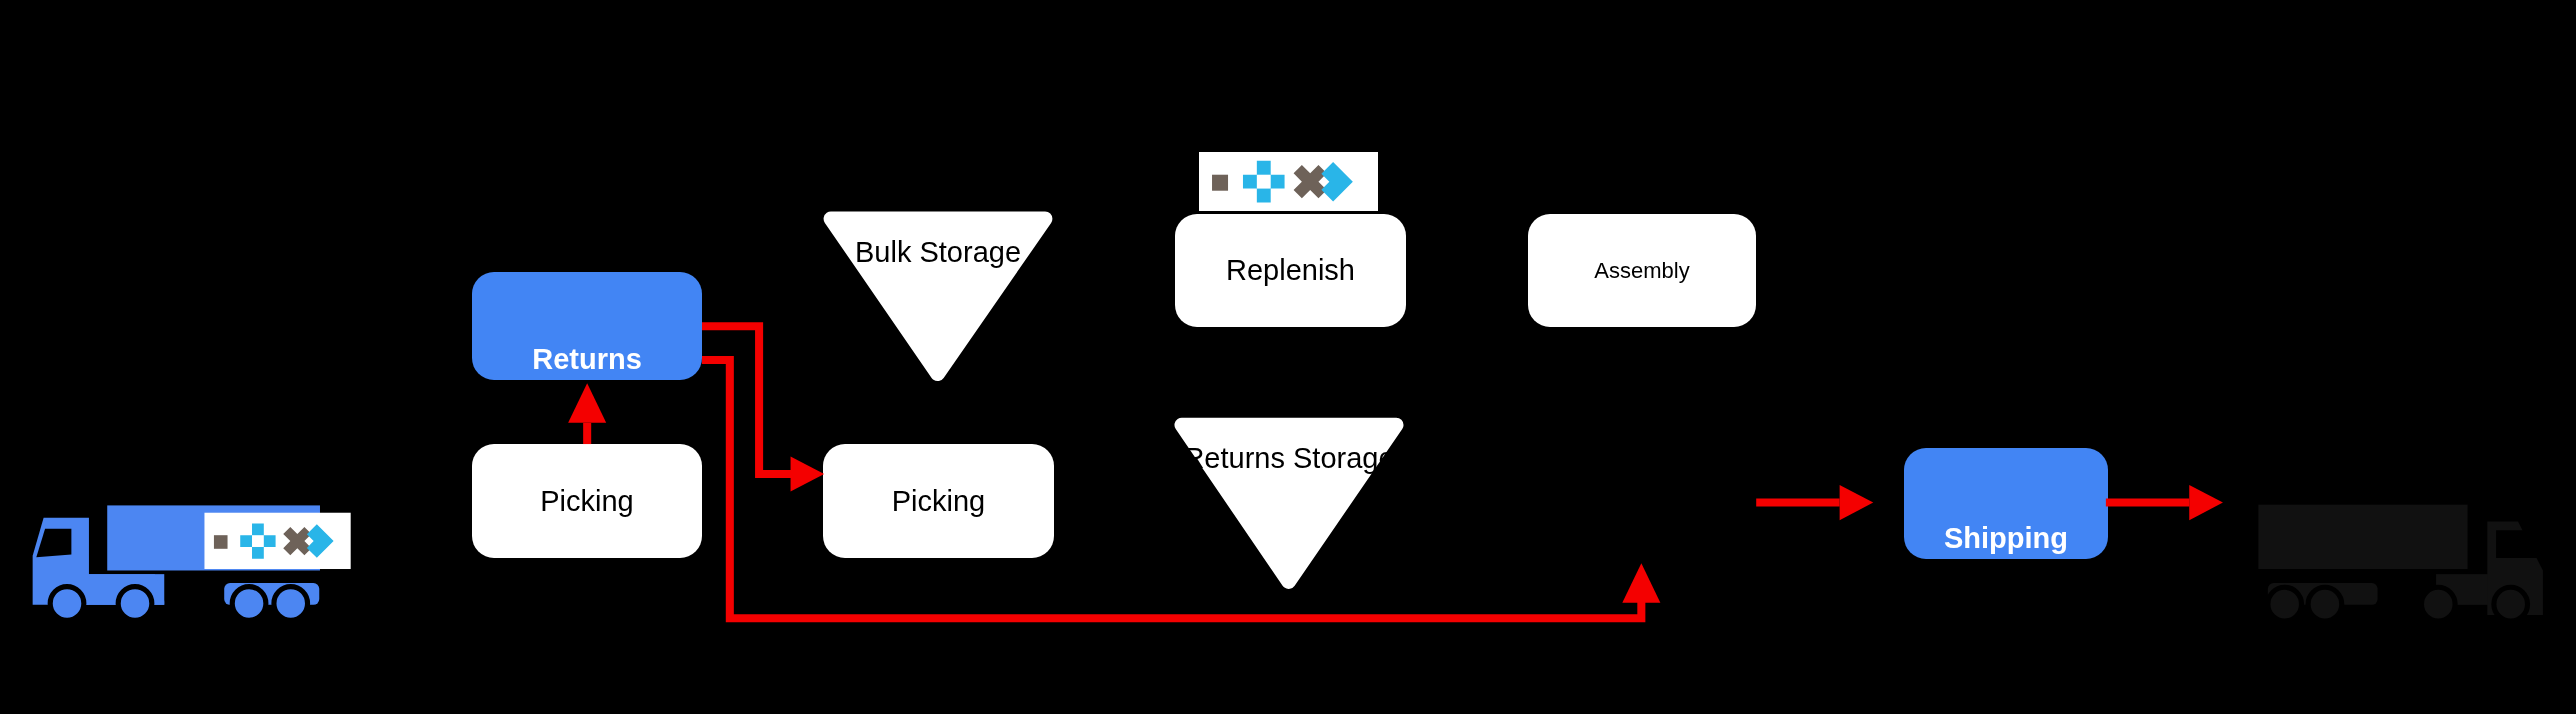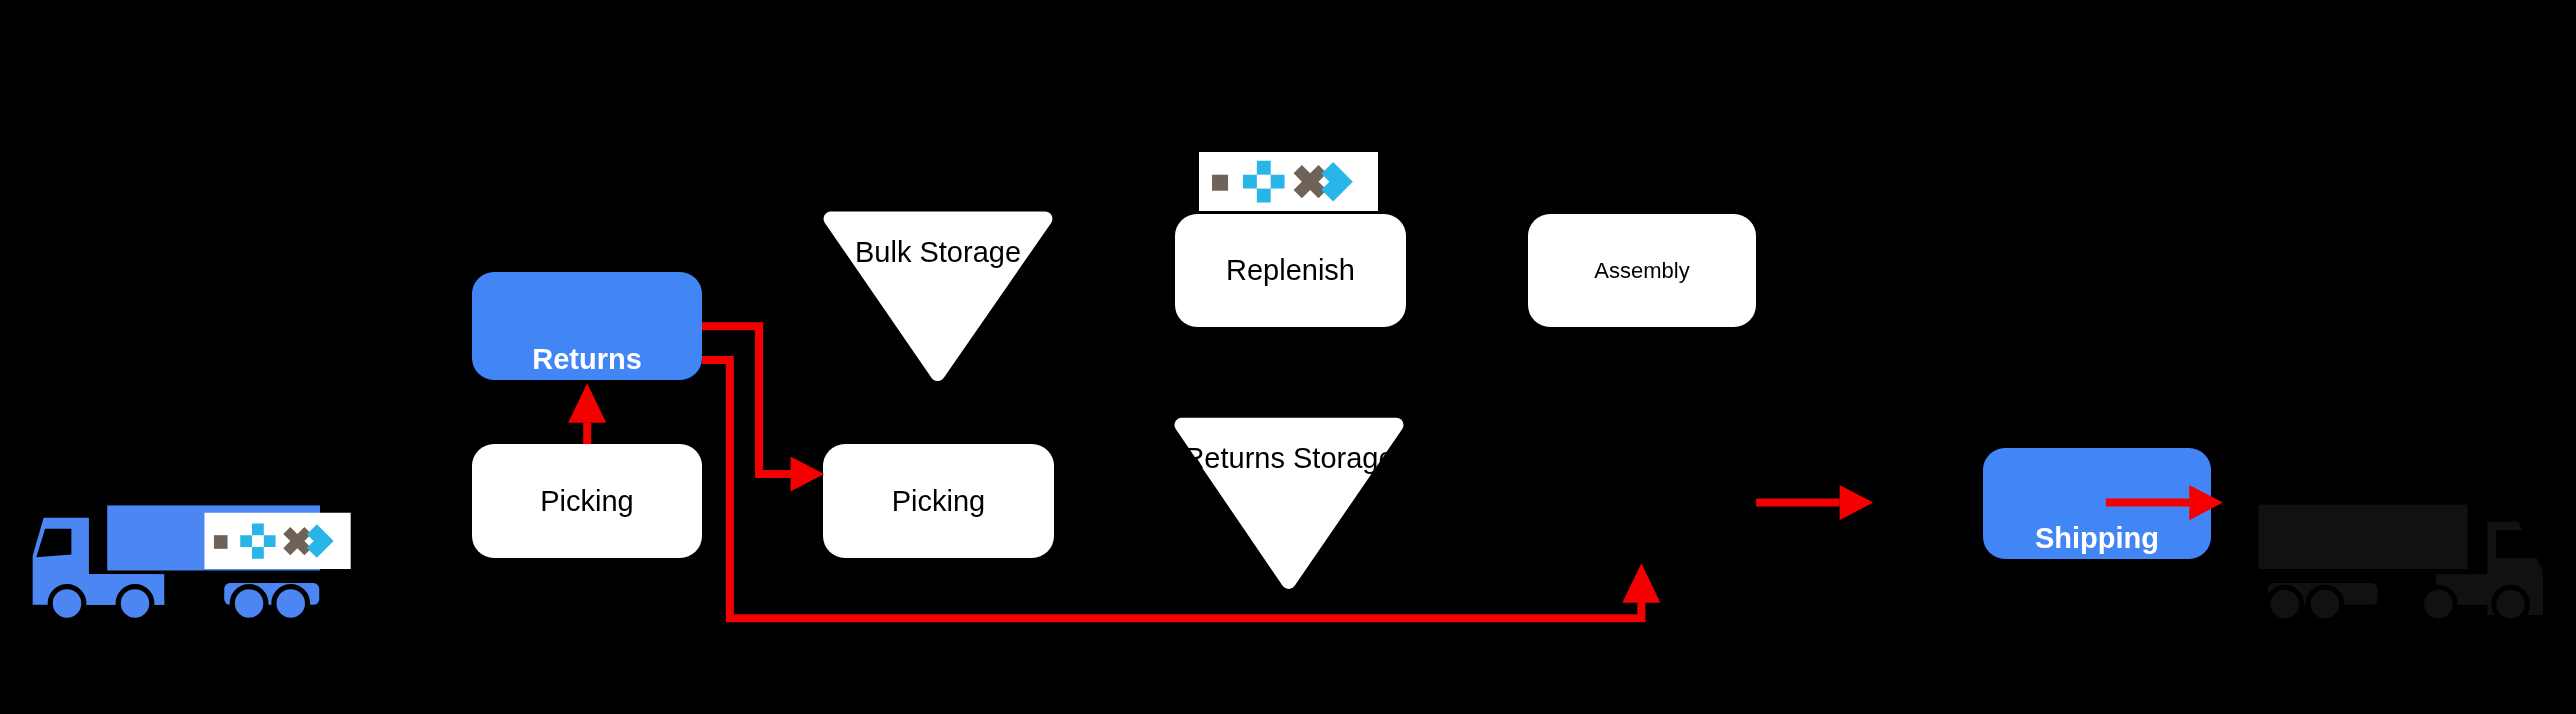--- a/index.html
+++ b/index.html
@@ -136,21 +136,21 @@
     <svg width="232" height="176" viewBox="0 0 317 240">
       <polygon points="12,12 305,12 158,226" fill="var(--node-white)" stroke="var(--node-white)" stroke-width="20" stroke-linejoin="round"></polygon>
     </svg>
     <div class="tri-label">
       <span class="ln">Returns</span>
       <span class="ln">Storage</span>
     </div>
   </div>
 
 
-  <div class="node rect blue" style="left:1983px;top:448px;width:228px;height:111px">
+  <div class="node rect blue" style="left:1904px;top:448px;width:204px;height:111px">
     <span class="node-label">Shipping</span>
   </div>
 
   <svg class="connectors" viewBox="0 0 3520 976">
     <g stroke="var(--arrow-red)" stroke-width="11" fill="none">
       <line x1="802" y1="607" x2="802" y2="578"></line>
       <polyline points="959,446 1037,446 1037,648 1082,648"></polyline>
       <polyline points="959,492 997,492 997,845 2243,845 2243,822"></polyline>
       <line x1="2400" y1="687" x2="2514" y2="687"></line>
       <line x1="2878" y1="687" x2="2992" y2="687"></line>

